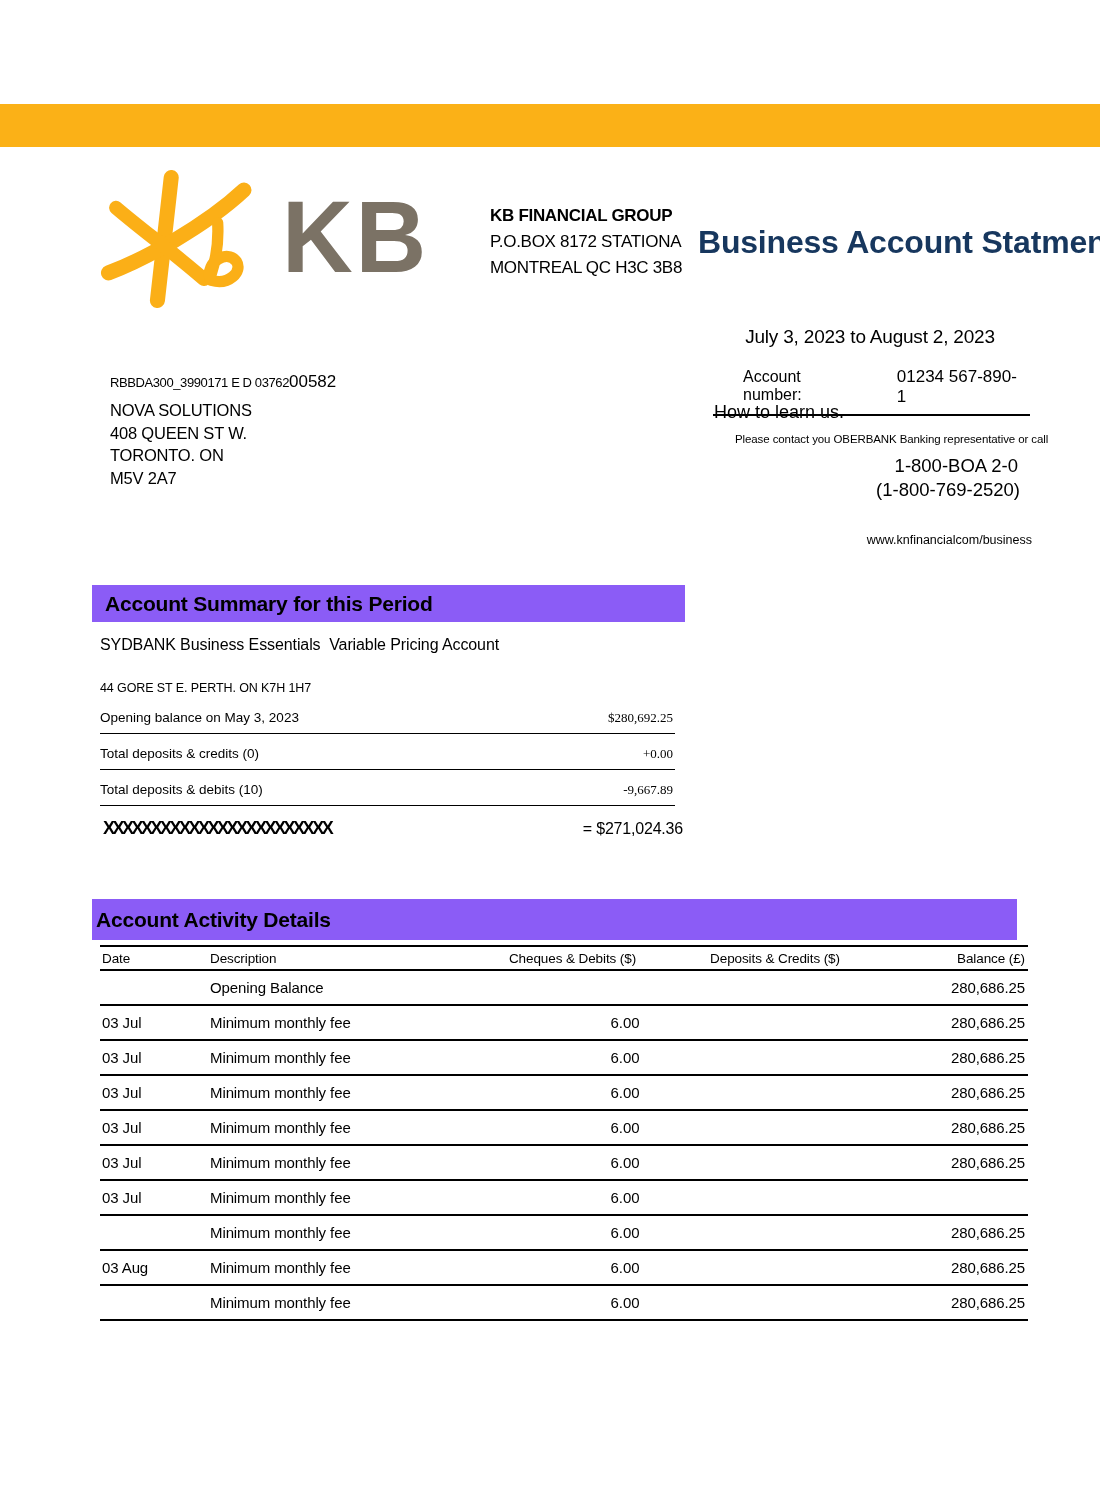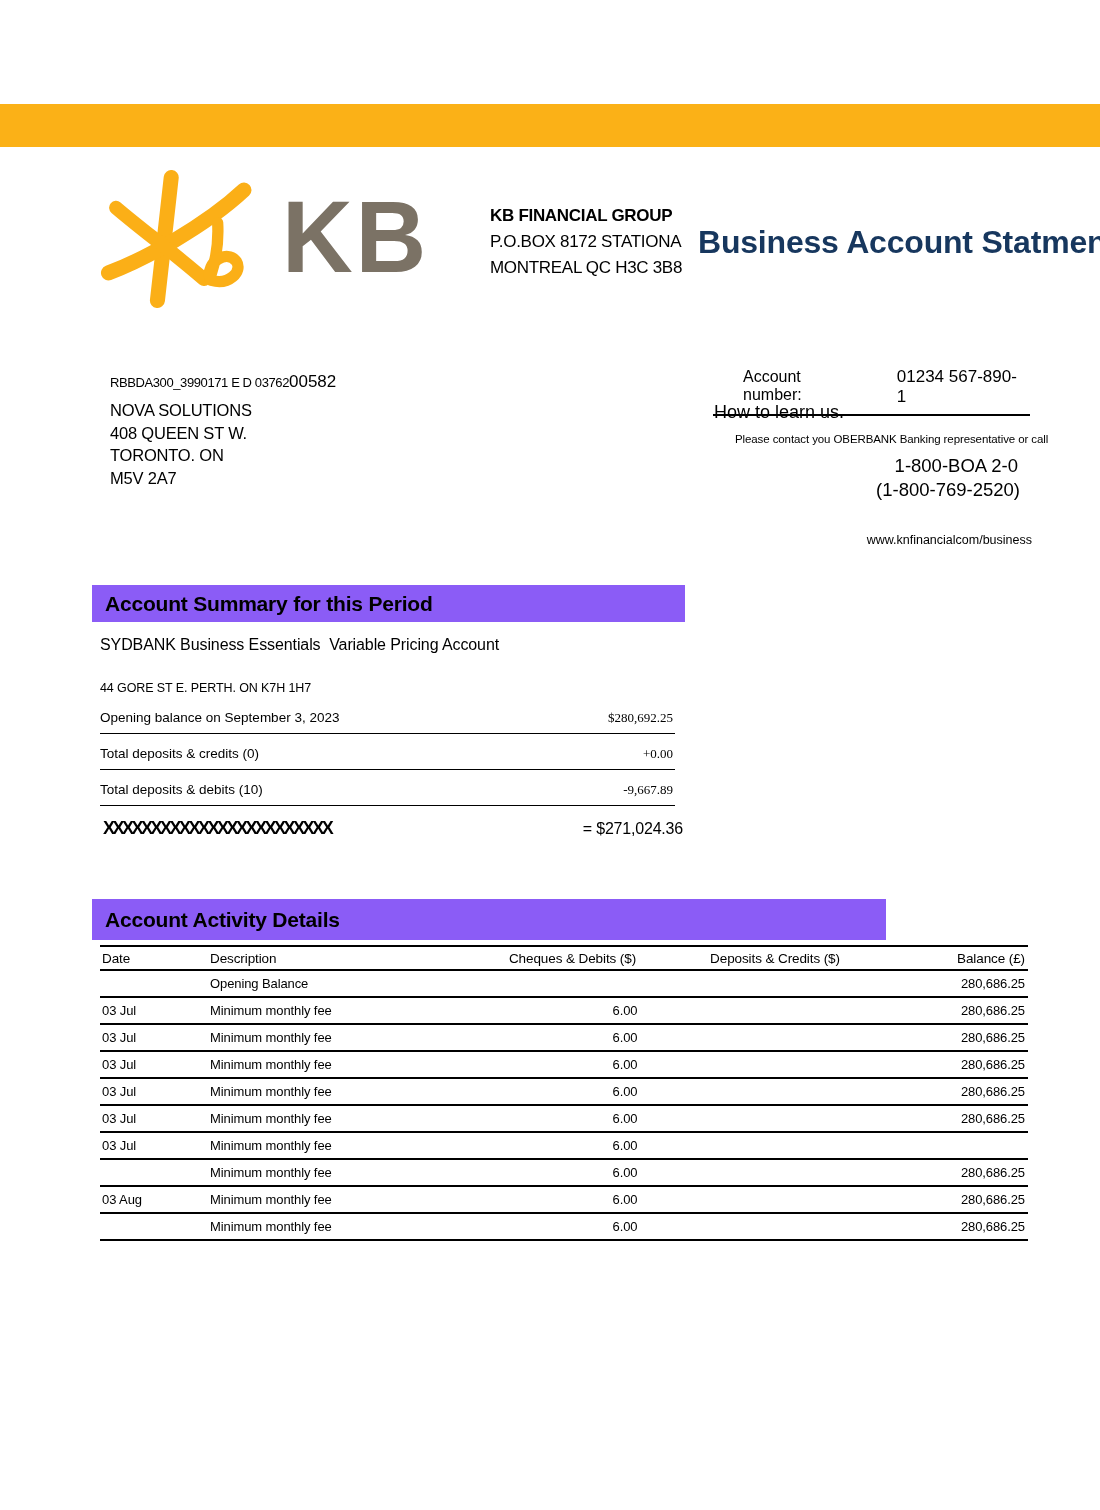--- a/index.html
+++ b/index.html
@@ -36,38 +36,38 @@
   
   .ref-row { position:absolute; left:110px; top:372px; display:flex; align-items:baseline; }
   .ref-code { font-size:13px; letter-spacing:-0.4px; }
   .ref-number { font-size:17px; }
   .customer-block { position:absolute; left:110px; top:399px; font-size:16.5px; line-height:22.5px; letter-spacing:-0.2px; }
 
   
   .section-header { position:absolute; background:#8b5cf6; display:flex; align-items:center; }
   .section-header span { font-size:21px; font-weight:bold; letter-spacing:-0.2px; }
   .summary-header { left:92px; top:585px; width:593px; height:37px; padding-left:13px; }
-  .activity-header { left:92px; top:899px; width:794px; height:41px; padding-left:13px; }
+  .activity-header { left:92px; top:899px; width:925px; height:41px; padding-left:4px; }
 
   
   .account-type { position:absolute; left:100px; top:636px; font-size:16px; white-space:pre; letter-spacing:-0.1px; }
   .branch-address { position:absolute; left:100px; top:681px; font-size:12.5px; letter-spacing:-0.1px; }
   .summary-rows { position:absolute; left:100px; top:702px; width:575px; }
   .summary-row { display:flex; justify-content:space-between; align-items:baseline; padding:12px 2px 7px 0; border-bottom:1.5px solid #000; }
   .summary-row:first-child { padding-top:8px; }
   .summary-row .lbl { font-size:13.5px; }
   .summary-row .val { font-size:13px;font-family:Liberation Serif, serif; }
   .masked-row { position:absolute; left:103px; top:818px; width:580px; display:flex; justify-content:space-between; align-items:baseline; }
   .masked-x { font-size:18px; letter-spacing:-2.5px; font-weight:bold; font-stretch:condensed; }
   .closing-val { font-size:16px; letter-spacing:-0.2px; }
 
   
   .activity-table { position:absolute; left:100px; top:945px; width:928px; border-collapse:collapse; table-layout:fixed; }
   .activity-table th { font-size:13.5px; font-weight:normal; height:24px; border-top:2.5px solid #000; border-bottom:2.5px solid #000; vertical-align:middle; letter-spacing:-0.1px; }
-  .activity-table td { font-size:13px; height:27px; border-bottom:2.5px solid #000; vertical-align:middle; letter-spacing:-0.1px; }
+  .activity-table td { font-size:15px; height:35px; border-bottom:2.5px solid #000; vertical-align:middle; letter-spacing:-0.1px; }
   .c-date   { text-align:left; padding-left:2px; }
   .c-desc   { text-align:left; padding-left:5px; }
   th.c-debit { text-align:center; }
   td.c-debit { text-align:center; padding-left:105px; }
   th.c-credit { text-align:center; padding-right:60px; }
   td.c-credit { text-align:center; }
   .c-bal    { text-align:right; padding-right:3px; }
 </style>
 </head>
 <body>
@@ -86,20 +86,21 @@
   <div class="logo-kb-text">KB</div>
 
   <div class="bank-block">
     <div class="bank-name">KB FINANCIAL GROUP</div>
     <div>P.O.BOX 8172 STATIONA</div>
     <div>MONTREAL QC H3C 3B8</div>
   </div>
 
   <div class="doc-title">Business Account Statment</div>
 
+  <div class="period">July 3, 2023 to August 2, 2023</div>
   <div class="acct-row">
     <span class="acct-label">Account number:</span>
     <span class="acct-value">01234 567-890-1</span>
   </div>
   <div class="contact-heading">How to learn us.</div>
   <div class="contact-note">Please contact you OBERBANK Banking representative or call</div>
   <div class="phone1">1-800-BOA 2-0</div>
   <div class="phone2">(1-800-769-2520)</div>
   <div class="website">www.knfinancialcom/business</div>
 
@@ -115,21 +116,21 @@
   </div>
 
   <div class="section-header summary-header">
     <span>Account Summary for this Period</span>
   </div>
   <div class="account-type">SYDBANK Business Essentials  Variable Pricing Account</div>
   <div class="branch-address">44 GORE ST E. PERTH. ON K7H 1H7</div>
 
   <div class="summary-rows">
     <div class="summary-row">
-      <span class="lbl">Opening balance on September 3, 2023</span>
+      <span class="lbl">Opening balance on May 3, 2023</span>
       <span class="val">$280,692.25</span>
     </div>
     <div class="summary-row">
       <span class="lbl">Total deposits &amp; credits (0)</span>
       <span class="val">+0.00</span>
     </div>
     <div class="summary-row">
       <span class="lbl">Total deposits &amp; debits (10)</span>
       <span class="val">-9,667.89</span>
     </div>

